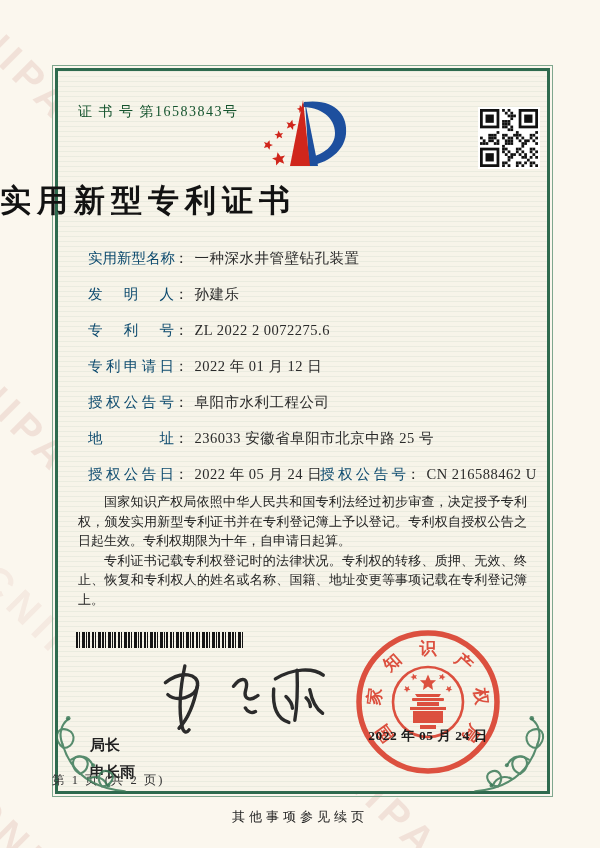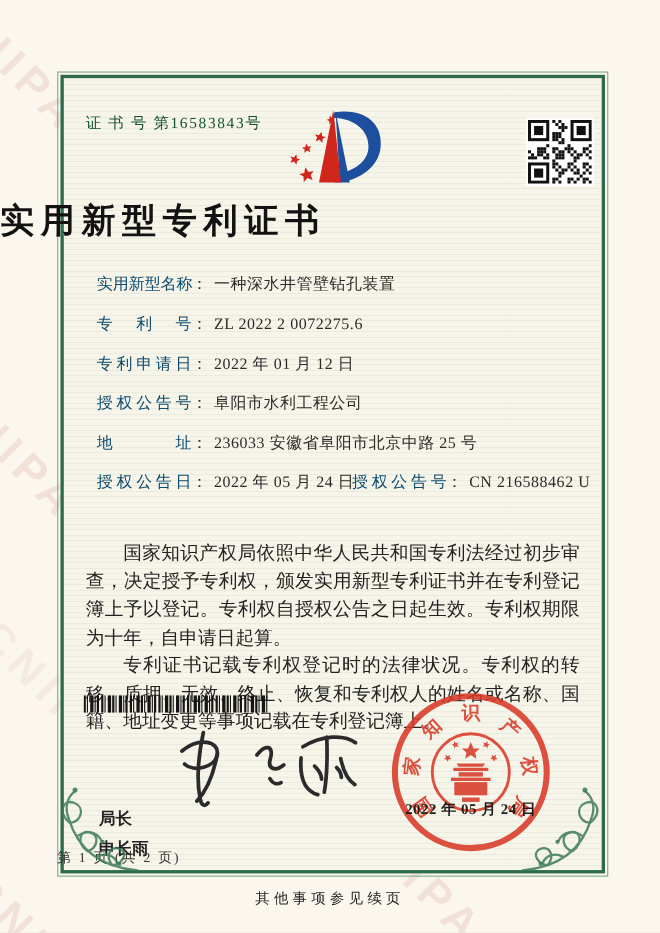--- a/index.html
+++ b/index.html
@@ -40,21 +40,21 @@
   .row{position:relative;height:36px;white-space:nowrap;}
   .lbl{
     display:inline-block;width:86px;text-align:justify;text-align-last:justify;
     vertical-align:top;color:#0c4a6e;
   }
   .colon{display:inline-block;margin-right:6px;}
   .val{letter-spacing:0.5px;}
   .grant2{position:absolute;left:232px;top:0;}
   .body-text{
     position:absolute;left:78px;top:492px;width:449px;
-    font-size:17px;line-height:1.5;text-align:justify;color:#222;font-family:Liberation Mono, monospace;
+    font-size:13px;line-height:1.5;text-align:justify;color:#222;
   }
   .body-text p{margin:0;text-indent:2em;}
   .barcode{position:absolute;left:76px;top:632px;width:172px;height:16px;}
   .signer{
     position:absolute;left:90px;top:686px;
     font-family:"Liberation Sans","DejaVu Sans",sans-serif;
     font-size:15px;font-weight:bold;color:#222;line-height:27px;margin-top:45px;
   }
   .signature{position:absolute;left:148px;top:650px;transform:rotate(-2deg);}
   .seal{position:absolute;left:352px;top:626px;width:152px;height:152px;}
@@ -262,20 +262,23 @@
       <rect x="20" y="20" width="1" height="1" fill="#111"></rect>
     </svg>
 
   <div class="title">实用新型专利证书</div>
 
   <div class="fields">
     <div class="row">
       <span class="lbl">实用新型名称</span><span class="colon">：</span><span class="val">一种深水井管壁钻孔装置</span>
     </div>
     <div class="row">
+      <span class="lbl">发明人</span><span class="colon">：</span><span class="val">孙建乐</span>
+    </div>
+    <div class="row">
       <span class="lbl">专利号</span><span class="colon">：</span><span class="val">ZL 2022 2 0072275.6</span>
     </div>
     <div class="row">
       <span class="lbl">专利申请日</span><span class="colon">：</span><span class="val">2022 年 01 月 12 日</span>
     </div>
     <div class="row">
       <span class="lbl">授权公告号</span><span class="colon">：</span><span class="val">阜阳市水利工程公司</span>
     </div>
     <div class="row">
       <span class="lbl">地址</span><span class="colon">：</span><span class="val">236033 安徽省阜阳市北京中路 25 号</span>

